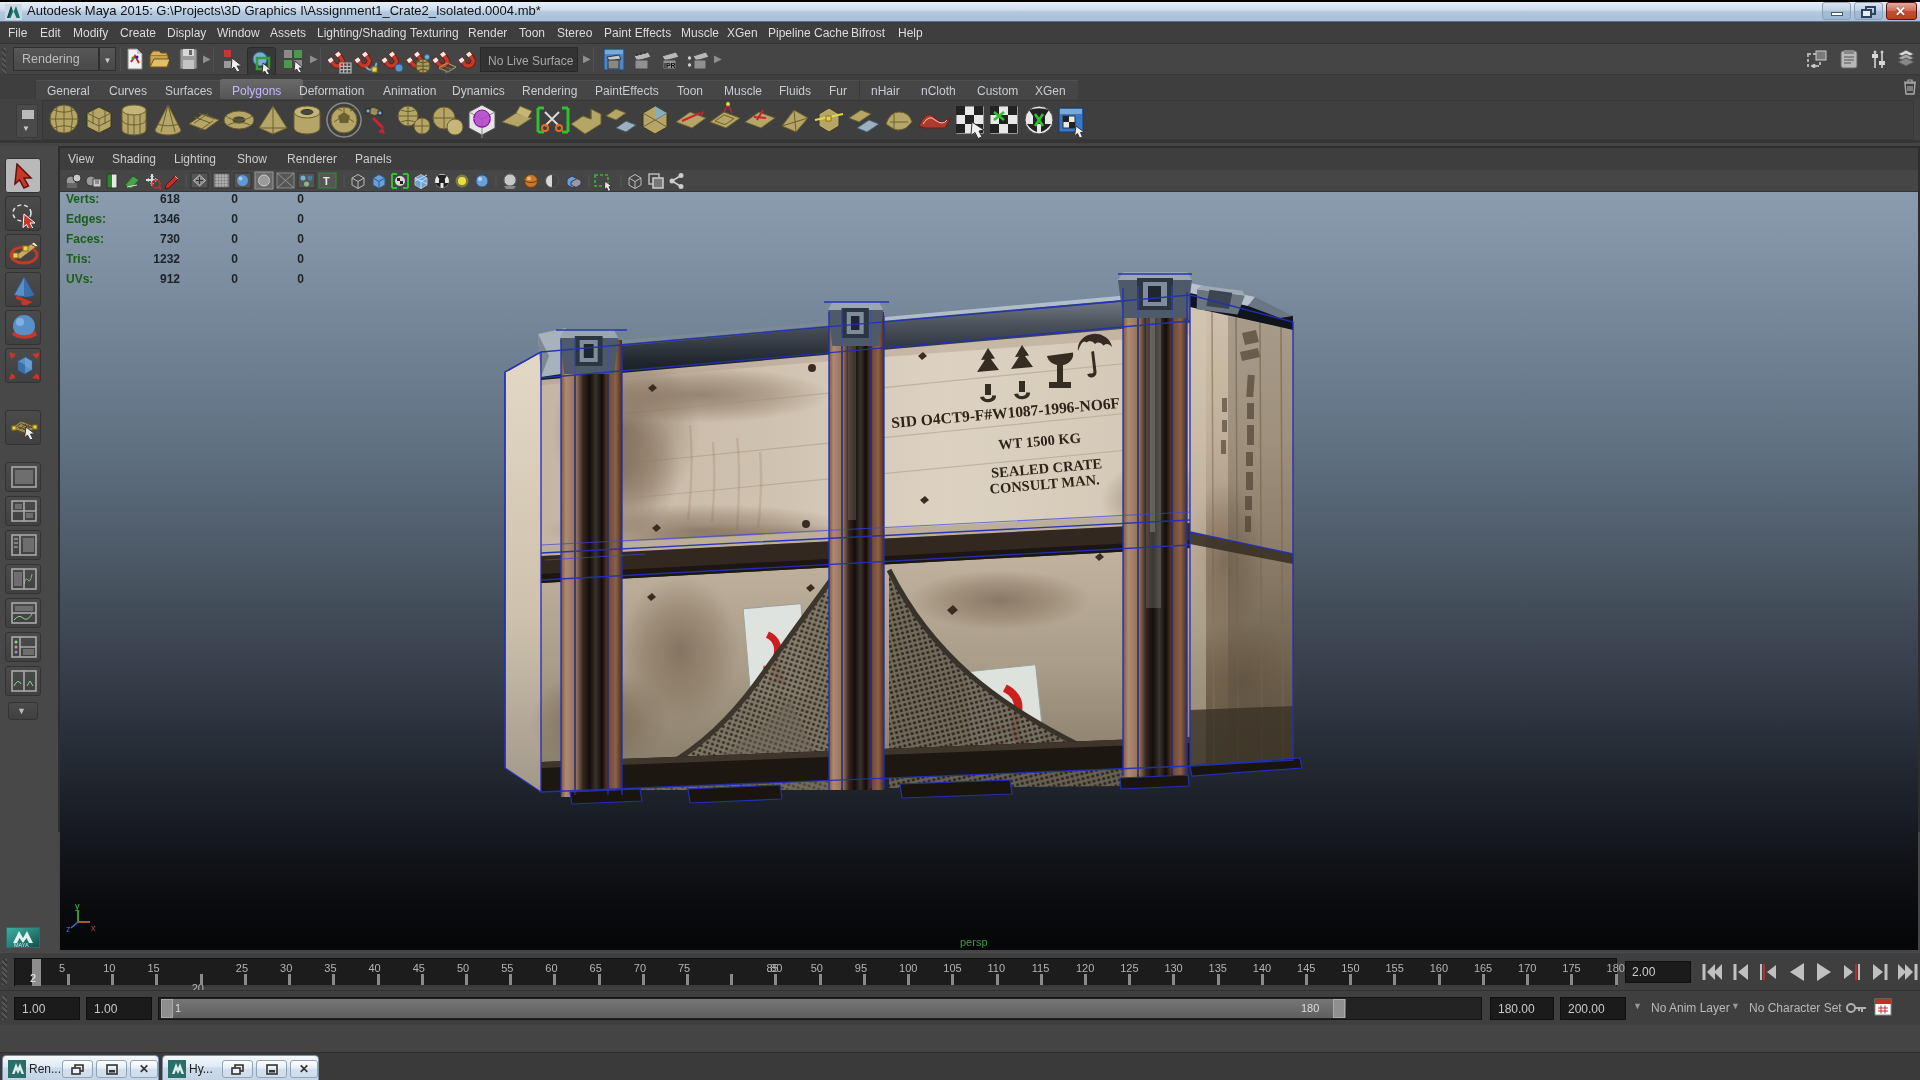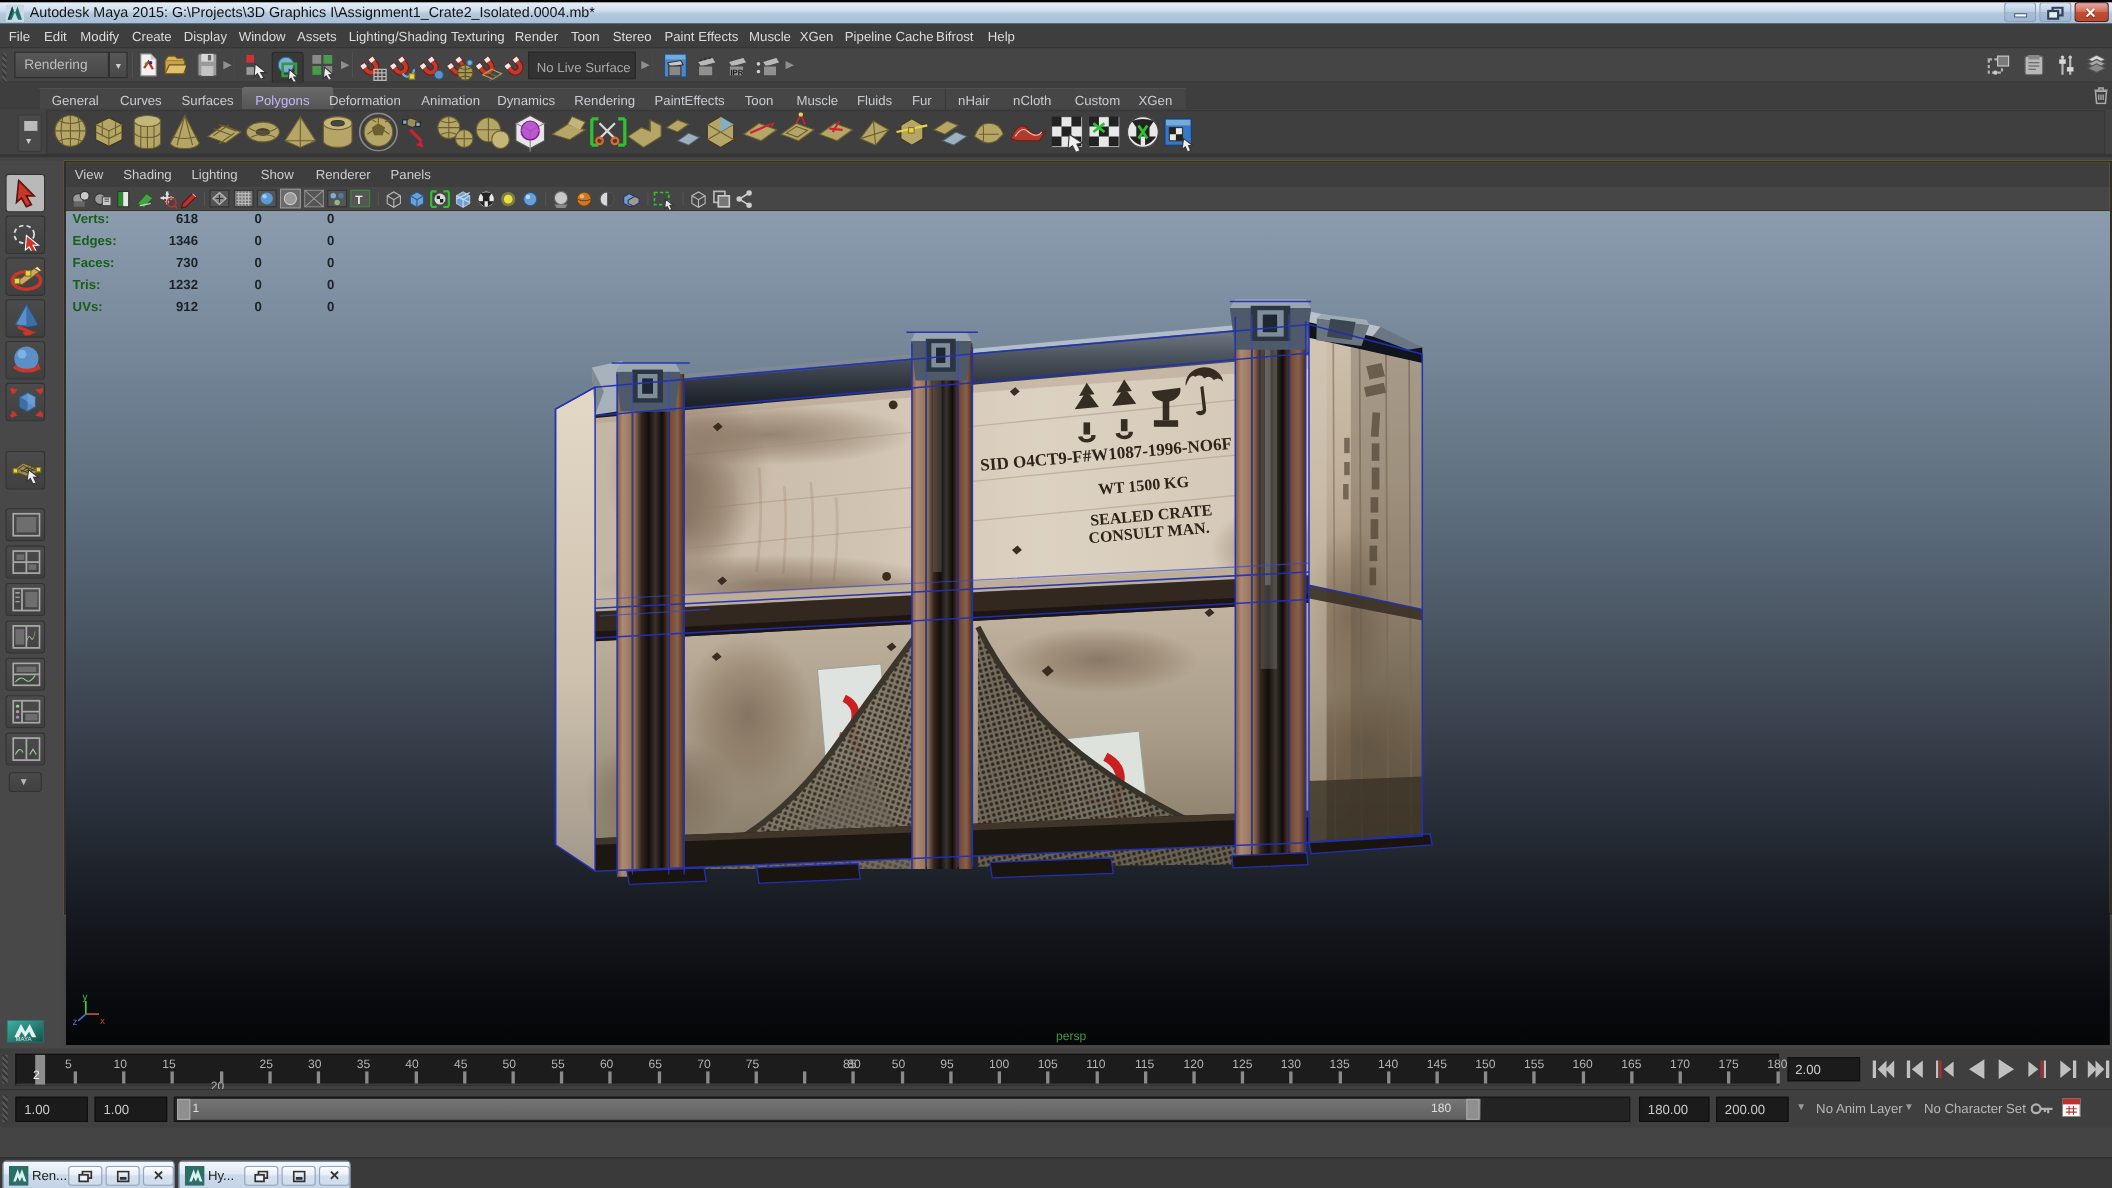--- a/index.html
+++ b/index.html
@@ -22,21 +22,21 @@
 
 #shelftabs{left:0;top:75px;width:1920px;height:24px;background:#3e3e3e}
 #shelftabs .tab{position:absolute;top:9px;font-size:12px;color:#c9ccd0;white-space:nowrap;z-index:2}
 #seltab{left:220px;top:4px;width:83px;height:20px;background:linear-gradient(#6a6a6a,#555);border-radius:3px 3px 0 0;z-index:1}
 #shelficons{left:0;top:99px;width:1920px;height:44px;background:#424242;border-bottom:3px solid #353535}
 #shelfswitch{left:16px;top:5px;width:22px;height:34px;background:#4a4a4a;border:1px solid #3a3a3a;border-radius:2px}
 
 #main{left:0;top:146px;width:1920px;height:806px;background:#454545}
 #toolbox{left:0;top:0;width:58px;height:806px;background:#484848}
 .tbtn{position:absolute;left:5px;width:36px;height:35px;background:linear-gradient(#4b4b4b,#404040);border:1px solid #333;border-radius:3px}
-#viewport{left:58px;top:0;width:1862px;height:686px;background:#eab308;border:2px solid #2e2e2e}
+#viewport{left:58px;top:0;width:1862px;height:686px;background:#737373;border:2px solid #2e2e2e}
 #vpmenu{left:0px;top:0px;width:1858px;height:22px;background:#3e3e3e}
 #vpmenu span{position:absolute;top:4px;font-size:12px;color:#cccccc}
 #vpicons{left:0px;top:22px;width:1858px;height:22px;background:#464646;border-bottom:1px solid #363636}
 #vp3d{left:0px;top:44px;width:1858px;height:758px;background:linear-gradient(180deg,#8a9cae 0%,#8395a7 6%,#748597 18%,#5f7081 34%,#47525f 52%,#2c333e 70%,#15181e 85%,#090a0d 95%,#050607 100%)}
 .hudlbl{position:absolute;font-size:12px;font-weight:bold;color:#1a5e1a}
 .hudnum{position:absolute;font-size:12px;font-weight:bold;color:#1c2226;text-align:right;width:40px}
 #persp{left:900px;top:744px;font-size:11px;color:#3f9b3f}
 
 #timerow{left:0;top:952px;width:1920px;height:38px;background:#3f3f3f;border-top:1px solid #4a4a4a}
 #timeslider{left:14px;top:5px;width:1603px;height:29px;background:#1c1c1c;border:1px solid #111;border-bottom:2px solid #3a3a3a}

